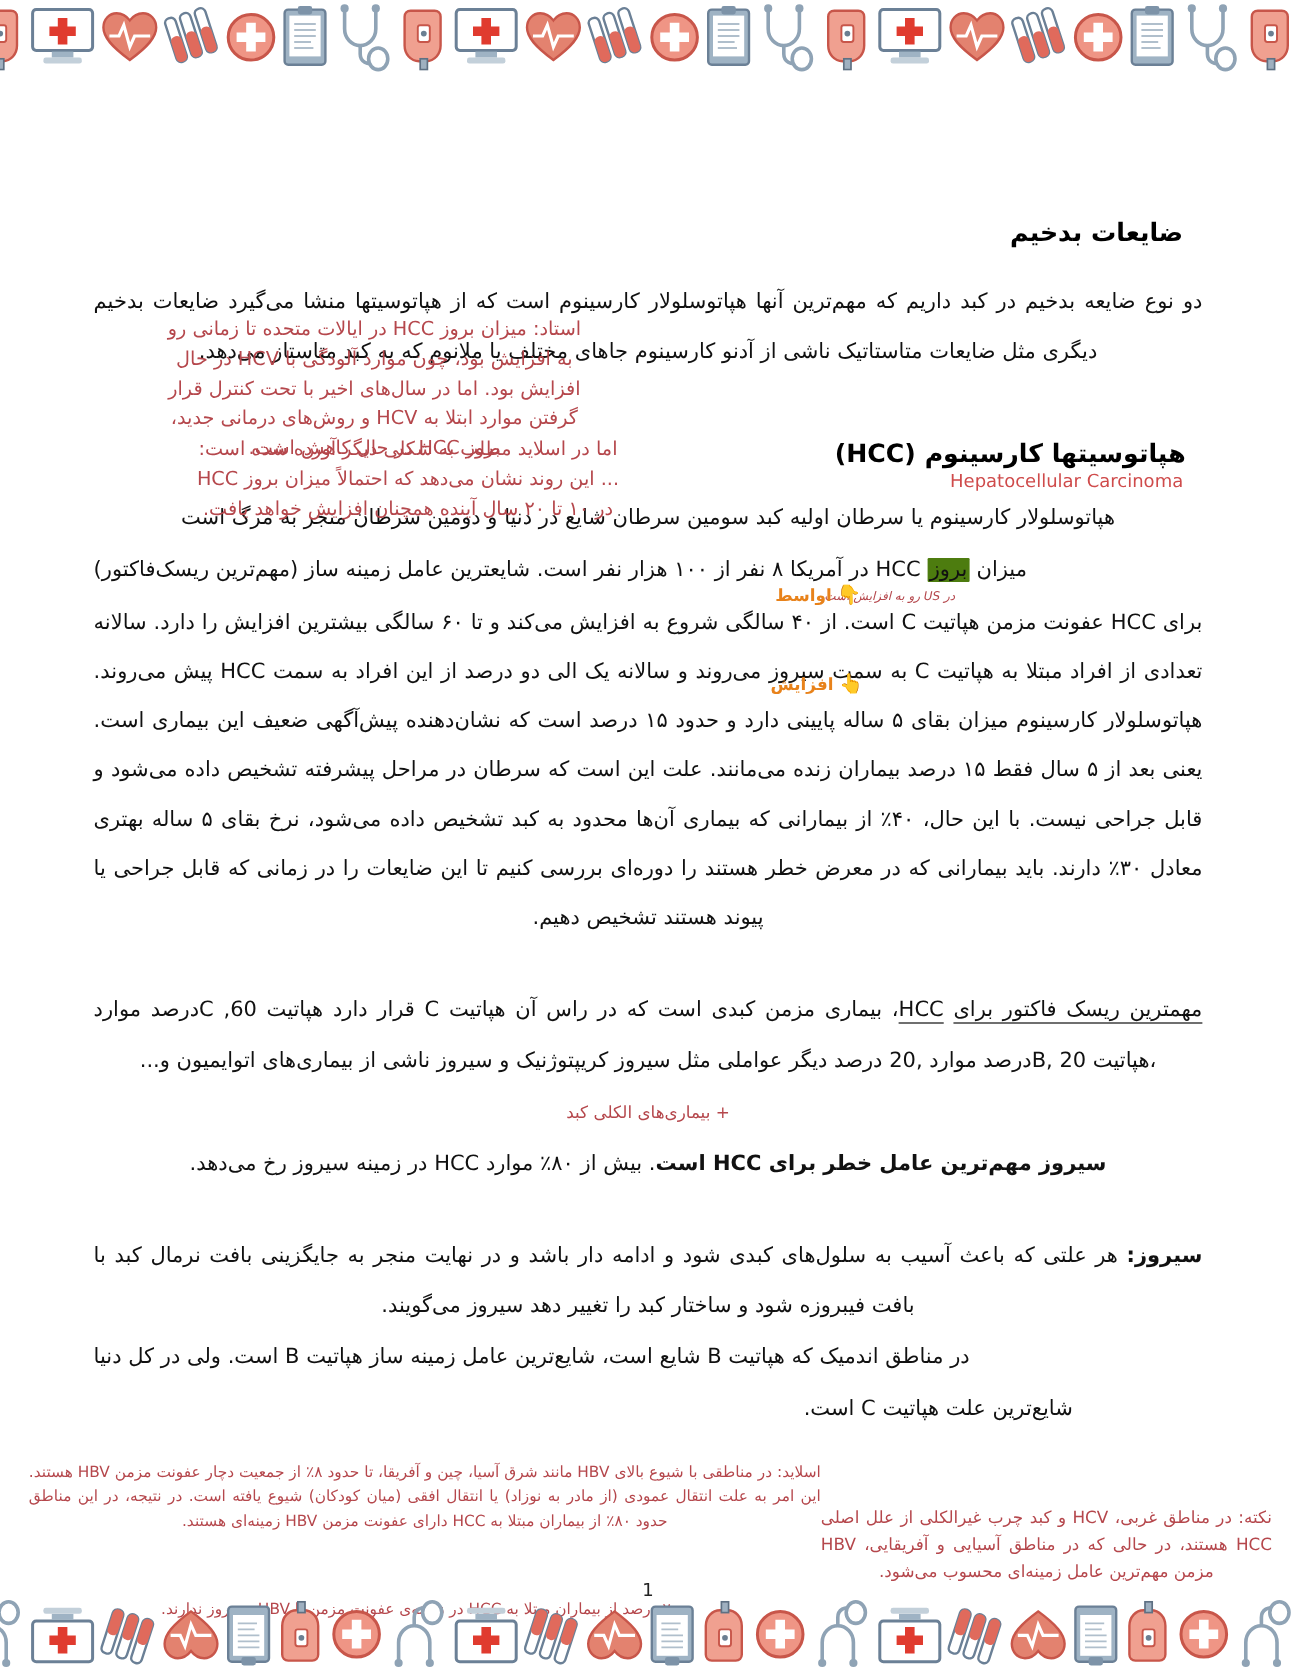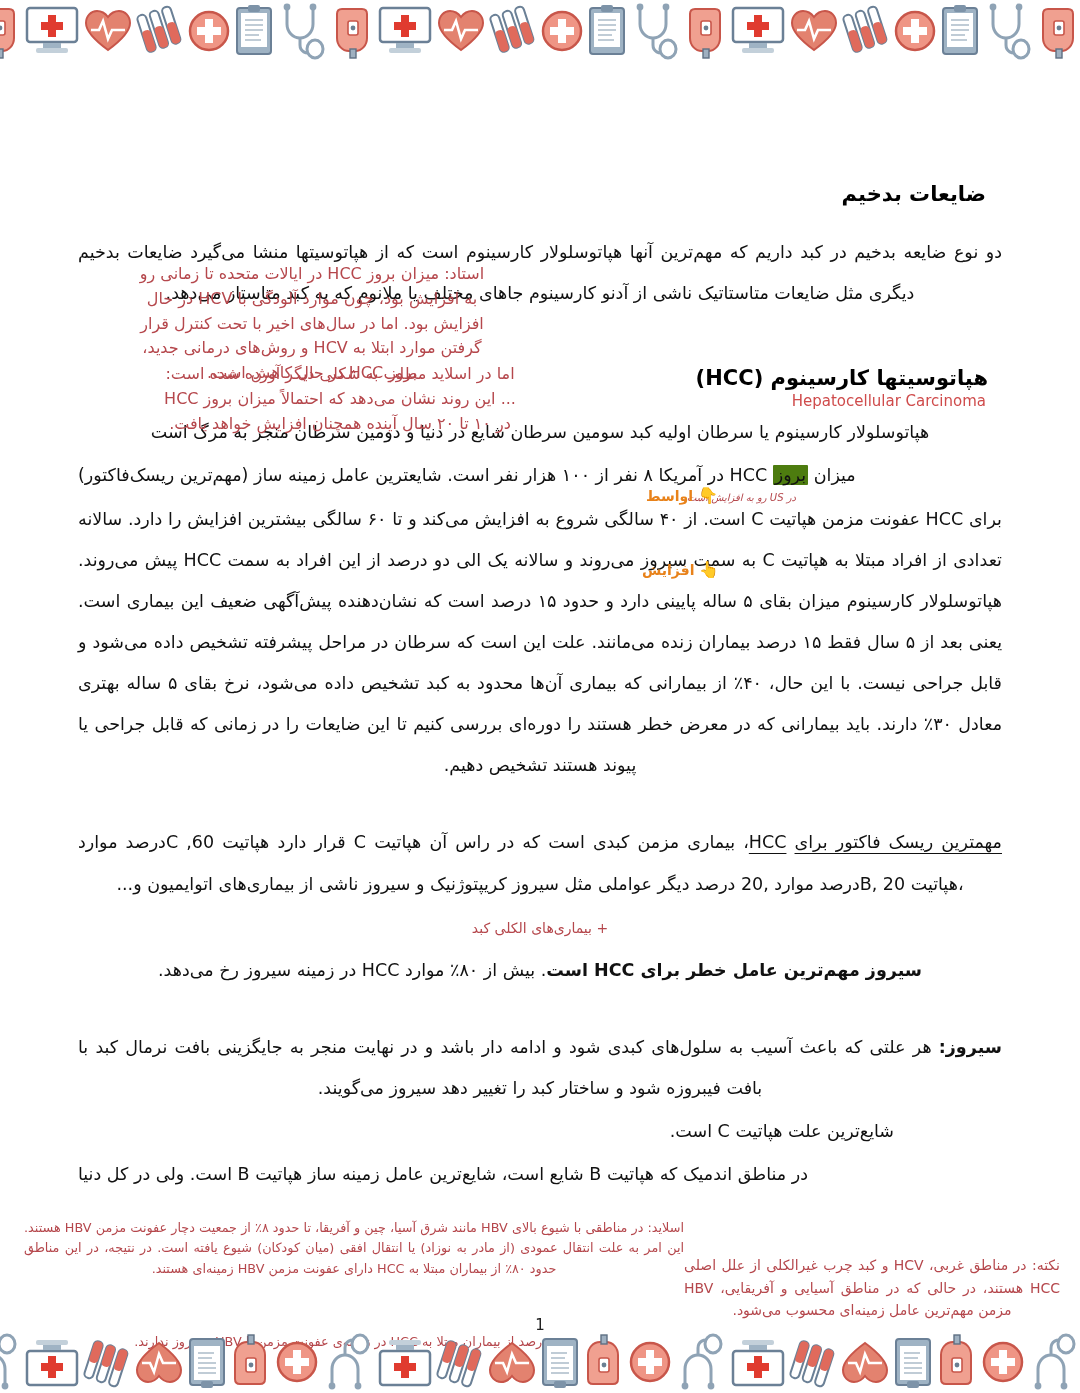--- a/index.html
+++ b/index.html
@@ -349,22 +349,22 @@
   <p class="body-par">
     <span class="bold-run">سیروز مهم‌ترین عامل خطر برای HCC است</span><span>. بیش از ۸۰٪ موارد HCC در زمینه سیروز رخ می‌دهد.</span>
   </p>
 
   <div class="gap-md"></div>
 
   <p class="body-par">
     <span class="bold-run">سیروز:</span><span> هر علتی که باعث آسیب به سلول‌های کبدی شود و ادامه دار باشد و در نهایت منجر به جایگزینی بافت نرمال کبد با بافت فیبروزه شود و ساختار کبد را تغییر دهد سیروز می‌گویند.</span>
   </p>
 
+  <p class="body-par" style="text-align-last:left;">در مناطق اندمیک که هپاتیت B شایع است، شایع‌ترین عامل زمینه ساز هپاتیت B است. ولی در کل دنیا</p>
   <p class="body-par" style="text-align-last:right;padding-right:108px;">شایع‌ترین علت هپاتیت C است.</p>
-  <p class="body-par" style="text-align-last:left;">در مناطق اندمیک که هپاتیت B شایع است، شایع‌ترین عامل زمینه ساز هپاتیت B است. ولی در کل دنیا</p>
 
 </div>
 
 <div class="annot" style="top:262px; left:136px; width:352px;">استاد: میزان بروز HCC در ایالات متحده تا زمانی رو به افزایش بود، چون موارد آلودگی با HCV در حال افزایش بود. اما در سال‌های اخیر با تحت کنترل قرار گرفتن موارد ابتلا به HCV و روش‌های درمانی جدید، بروز HCC در حال کاهش است.</div>
 
 <div class="annot" style="top:362px; left:136px; width:352px;margin-left:28px;">
   <div>اما در اسلاید مطلب به شکلی دیگر آورده شده است:</div>
   <div>... این روند نشان می‌دهد که احتمالاً میزان بروز HCC در ۱۰ تا ۲۰ سال آینده همچنان افزایش خواهد یافت.</div>
 </div>
 

